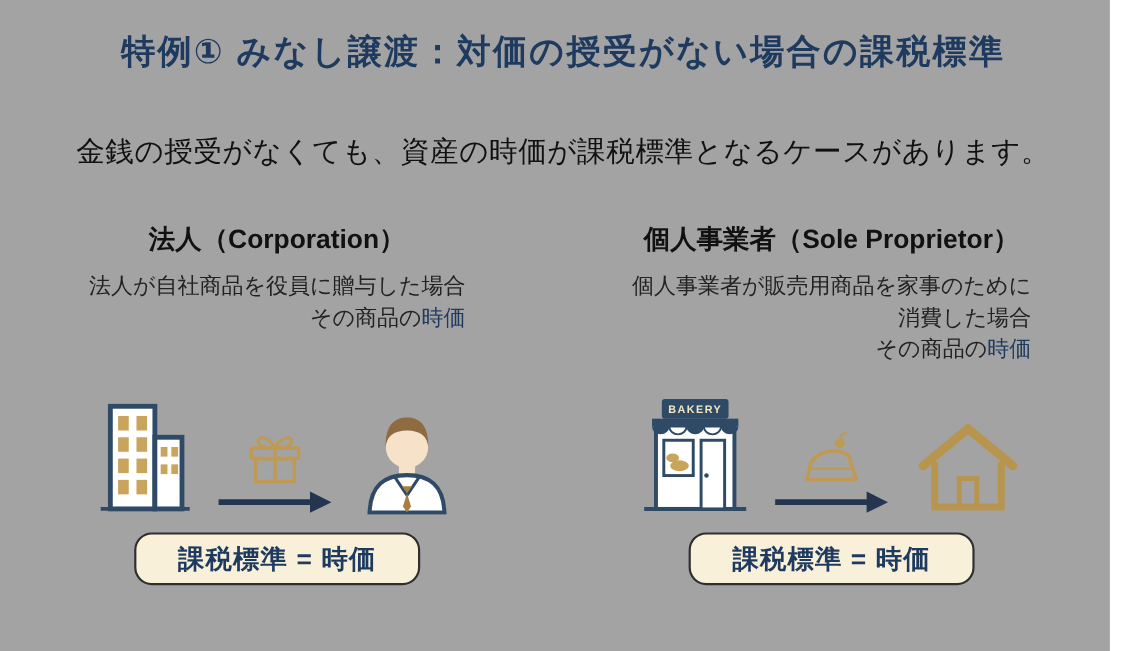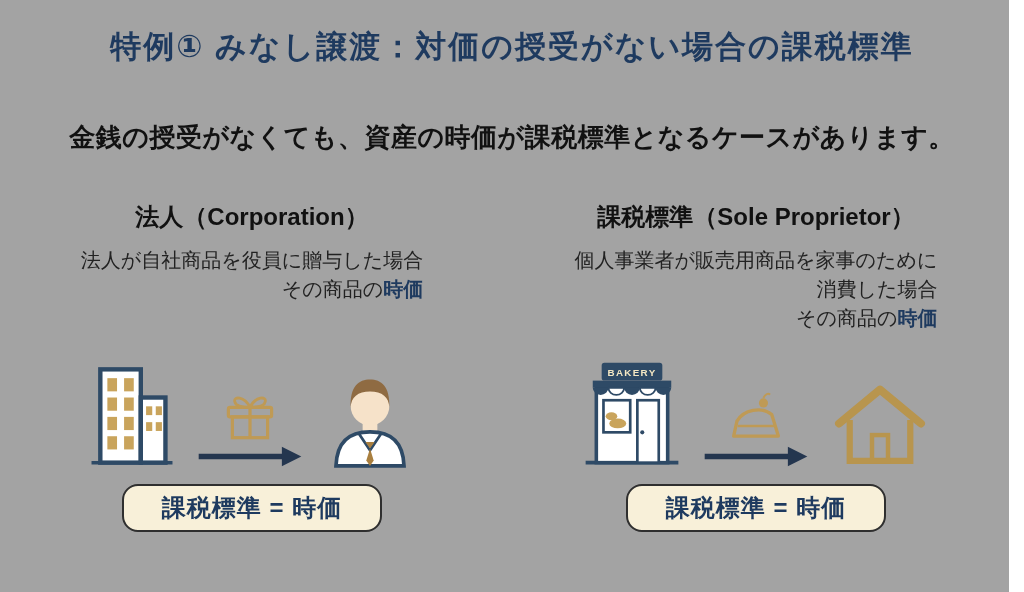--- a/index.html
+++ b/index.html
@@ -11,32 +11,32 @@
   }
   .right-strip {
     position:absolute; top:0; right:0; width:15px; height:100%;
     background:#ffffff;
   }
   .title {
     text-align:center; color:#1e3a5f; font-size:31px; font-weight:bold;
     padding-top:26px; letter-spacing:2px;
   }
   .subtitle {
-    text-align:center; color:#111111; font-size:26px; font-weight:bold;
+    text-align:center; color:#111111; font-size:26px; font-weight:normal;
     margin-top:52px; letter-spacing:0.5px;
   }
   .columns { display:flex; margin-top:46px; padding:0 16px 0 0; }
   .col { width:50%; display:flex; flex-direction:column; align-items:center; }
   .col-heading { font-size:24px; color:#111111; font-weight:bold; }
   .desc {
     margin-top:13px; font-size:20px; color:#222222; text-align:right;
     line-height:1.45; min-height:92px;
   }
   .desc-line { display:block; }
-  .hl { color:#1e3a5f; font-weight:bold; }
+  .hl { color:#1e3a5f; font-weight:normal; }
   .illustration { display:flex; align-items:flex-end; gap:20px; height:128px; margin-top:2px; }
   .arrow-stack { display:flex; flex-direction:column; align-items:center; gap:4px; }
   .result-box {
     margin-top:16px; background:#f8f0d9; border:2px solid #2f2f2f;
     border-radius:16px; padding:6px 38px; font-size:24px; font-weight:bold;
     color:#1e3a5f; letter-spacing:1px;
   }
 </style>
 </head>
 <body>
@@ -101,21 +101,21 @@
           <path d="M29 40 C28 16 38 9 50 9 C62 9 72 16 71 40 C71 28 63 22 50 22 C37 22 29 28 29 40 Z" fill="#8f6b42"></path>
         </svg>
       </div>
 
       <div class="result-box">
         <span>課税標準 = 時価</span>
       </div>
     </section>
 
     <section class="col">
-      <h2 class="col-heading">課税標準（Sole Proprietor）</h2>
+      <h2 class="col-heading">個人事業者（Sole Proprietor）</h2>
       <p class="desc">
         <span class="desc-line">個人事業者が販売用商品を家事のために</span>
         <span class="desc-line">消費した場合</span>
         <span class="desc-line"><span>その商品の</span><span class="hl">時価</span></span>
       </p>
 
       <div class="illustration">
 
         <svg viewBox="0 0 112 120" width="100" height="107">
           <line x1="4" y1="114" x2="108" y2="114" stroke="#2e4a66" stroke-width="4"></line>

